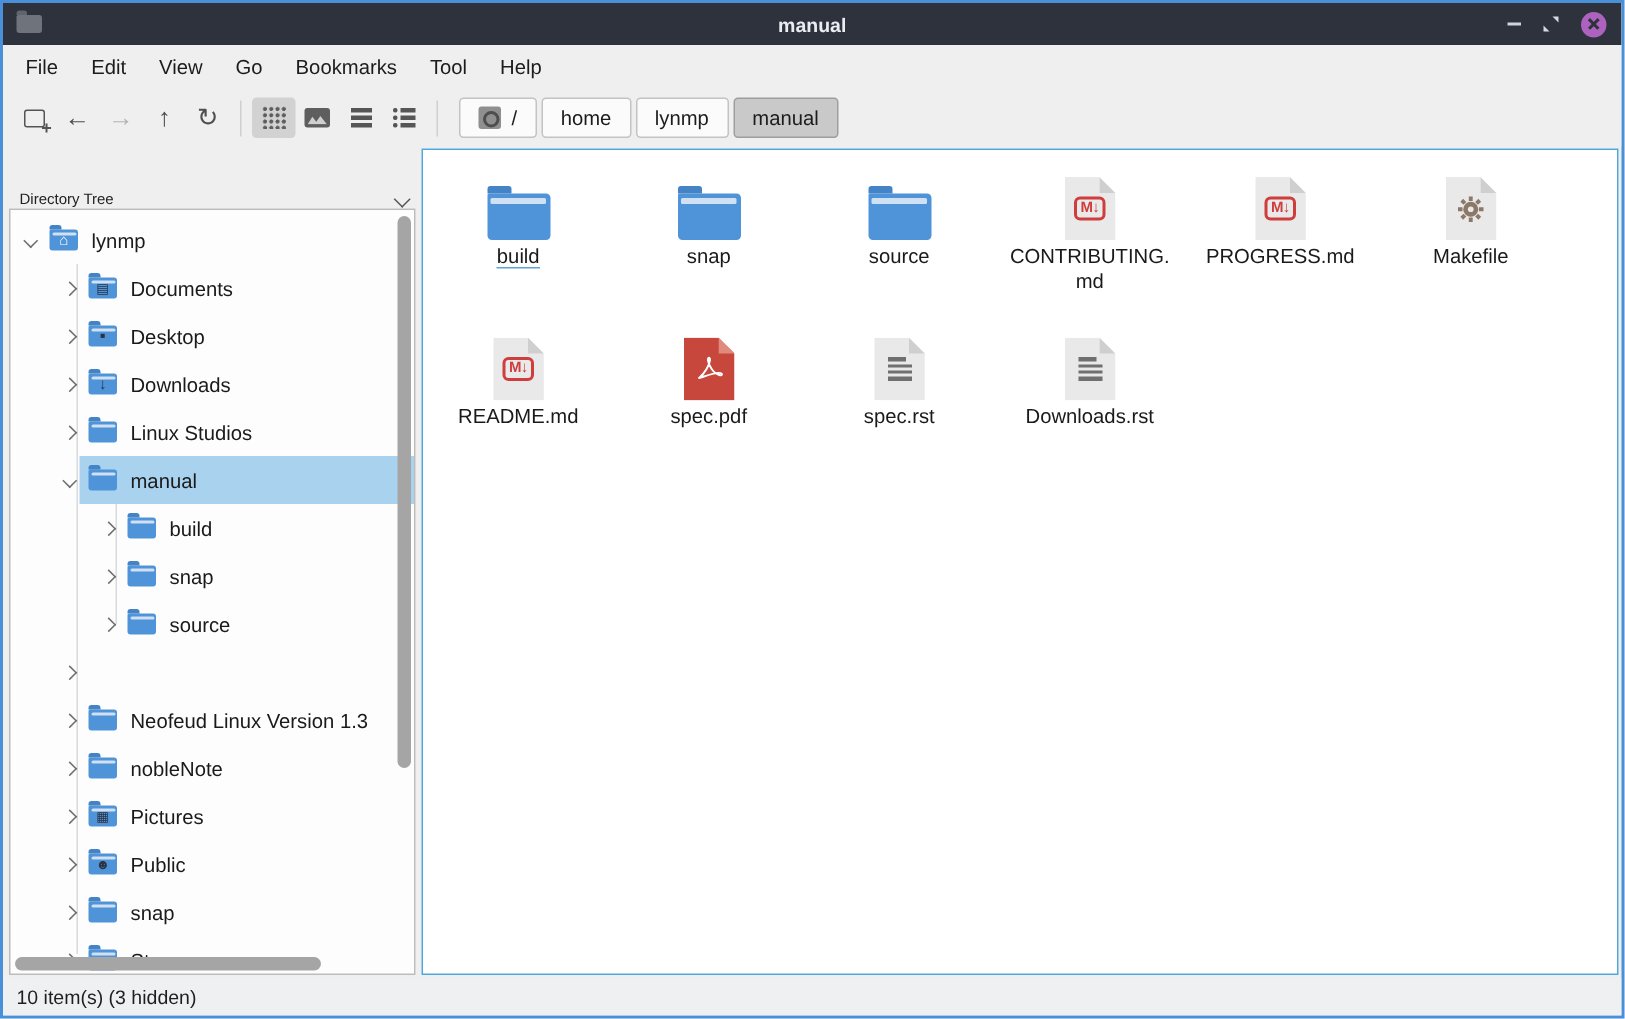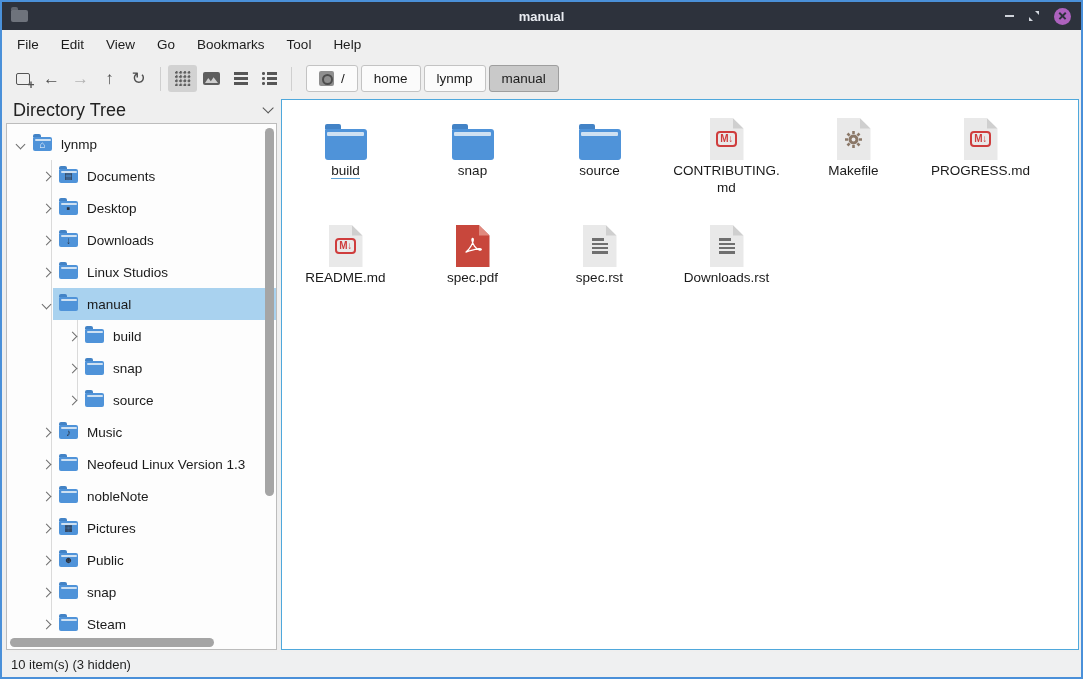--- a/index.html
+++ b/index.html
@@ -49,21 +49,21 @@
   .detail-ic b { width:9.5px; height:2.4px; background:#565656; }
   .crumbs { display:flex; gap:3px; margin-left:7px; }
   .crumb { height:27px; display:flex; align-items:center; padding:0 12px; background:#fbfbfb;
     border:1px solid #c3c3c3; border-radius:3px; font-size:13.5px; color:#1c1c1c; }
   .crumb.active { background:#c9c9c9; border-color:#9e9e9e; }
   .drive-ic { width:15px; height:15px; background:#8f8f8f; border-radius:2px; position:relative; margin-right:7px; }
   .drive-ic::after { content:""; position:absolute; left:2.5px; top:2.5px; width:7px; height:7px; border:2px solid #4d4d4d; border-radius:50%; }
   
   .content { flex:1 1 auto; display:flex; min-height:0; }
   .side-pane { width:277px; flex:0 0 auto; display:flex; flex-direction:column; padding-left:2px; }
-  .side-header { height:26px; display:flex; align-items:center; padding:0 9px; font-size:18px; color:#222; }
+  .side-header { height:26px; display:flex; align-items:flex-end; padding:0 9px; font-size:10px; color:#222;margin-top:16px; }
   .hdr-chev { margin-left:auto; width:8px; height:8px; border-right:1.4px solid #555; border-bottom:1.4px solid #555; transform:rotate(45deg) translateY(-3px); }
   .tree-wrap { flex:1; margin:0 2px 2px 2px; border:1px solid #bcbcbc; background:#fdfdfd; position:relative; overflow:hidden; padding-top:4px; }
   .tree-row { height:32px; display:flex; align-items:center; font-size:13.5px; color:#1a1a1a; position:relative; }
   .chev { width:14px; flex:0 0 14px; display:flex; align-items:center; justify-content:center; }
   .chev i { width:7px; height:7px; border-right:1.5px solid #6e6e6e; border-bottom:1.5px solid #6e6e6e; }
   .chev.r i { transform:rotate(-45deg); }
   .chev.d i { transform:rotate(45deg); }
   .d0 .chev { margin-left:6px; }
   .d1 .chev { margin-left:32px; }
   .d2 .chev { margin-left:58px; }
@@ -299,26 +299,20 @@
           </span>
         <div class="row-body">
             <span class="ticon"></span>
             <span class="tlabel">source</span>
           </div>
       </div>
       <div class="tree-row d1">
         <span class="chev r">
             <i></i>
           </span>
-        <div class="row-body">
-            <span class="ticon">
-              <span class="g g-music"></span>
-            </span>
-            <span class="tlabel">Music</span>
-          </div>
       </div>
       <div class="tree-row d1">
         <span class="chev r">
             <i></i>
           </span>
         <div class="row-body">
             <span class="ticon"></span>
             <span class="tlabel">Neofeud Linux Version 1.3</span>
           </div>
       </div>
@@ -398,20 +392,28 @@
           </div>
         <div class="file-label">source</div>
       </div>
       <div class="file-cell">
         <div class="icon-slot">
             <div class="bfile">
               <span class="badge-md"></span>
             </div>
           </div>
         <div class="file-label">CONTRIBUTING.md</div>
+      </div>
+      <div class="file-cell">
+        <div class="icon-slot">
+            <div class="bfile">
+              <span class="badge-md"></span>
+            </div>
+          </div>
+        <div class="file-label">PROGRESS.md</div>
       </div>
       <div class="file-cell">
         <div class="icon-slot">
             <div class="bfile">
           <svg width="19" height="19" viewBox="0 0 19 19">
             <g stroke="#8b7868" stroke-width="2.6">
               <line x1="9.5" y1="1" x2="9.5" y2="4"></line>
                   <line x1="9.5" y1="15" x2="9.5" y2="18"></line>
               <line x1="1" y1="9.5" x2="4" y2="9.5"></line>
                   <line x1="15" y1="9.5" x2="18" y2="9.5"></line>
@@ -420,28 +422,20 @@
               <line x1="3.5" y1="15.5" x2="5.6" y2="13.4"></line>
                   <line x1="13.4" y1="5.6" x2="15.5" y2="3.5"></line>
             </g>
             <circle cx="9.5" cy="9.5" r="5" fill="#8b7868"></circle>
             <circle cx="9.5" cy="9.5" r="1.9" fill="#e9e9e9"></circle>
           </svg>
         </div>
           </div>
         <div class="file-label">Makefile</div>
       </div>
-      <div class="file-cell">
-        <div class="icon-slot">
-            <div class="bfile">
-              <span class="badge-md"></span>
-            </div>
-          </div>
-        <div class="file-label">PROGRESS.md</div>
-      </div>
 
       <div class="file-cell">
         <div class="icon-slot">
             <div class="bfile">
               <span class="badge-md"></span>
             </div>
           </div>
         <div class="file-label">README.md</div>
       </div>
       <div class="file-cell">

